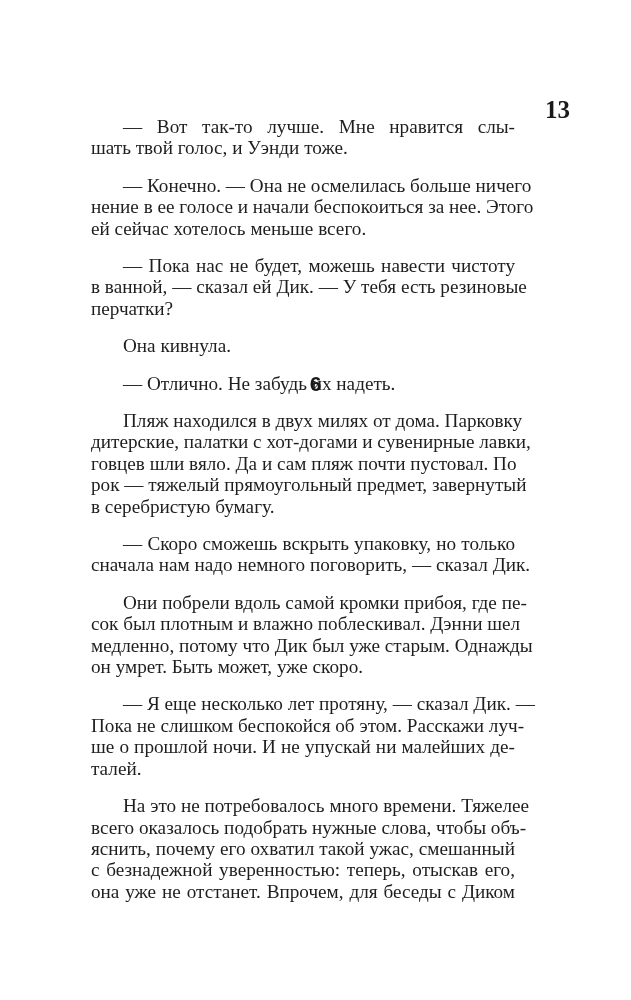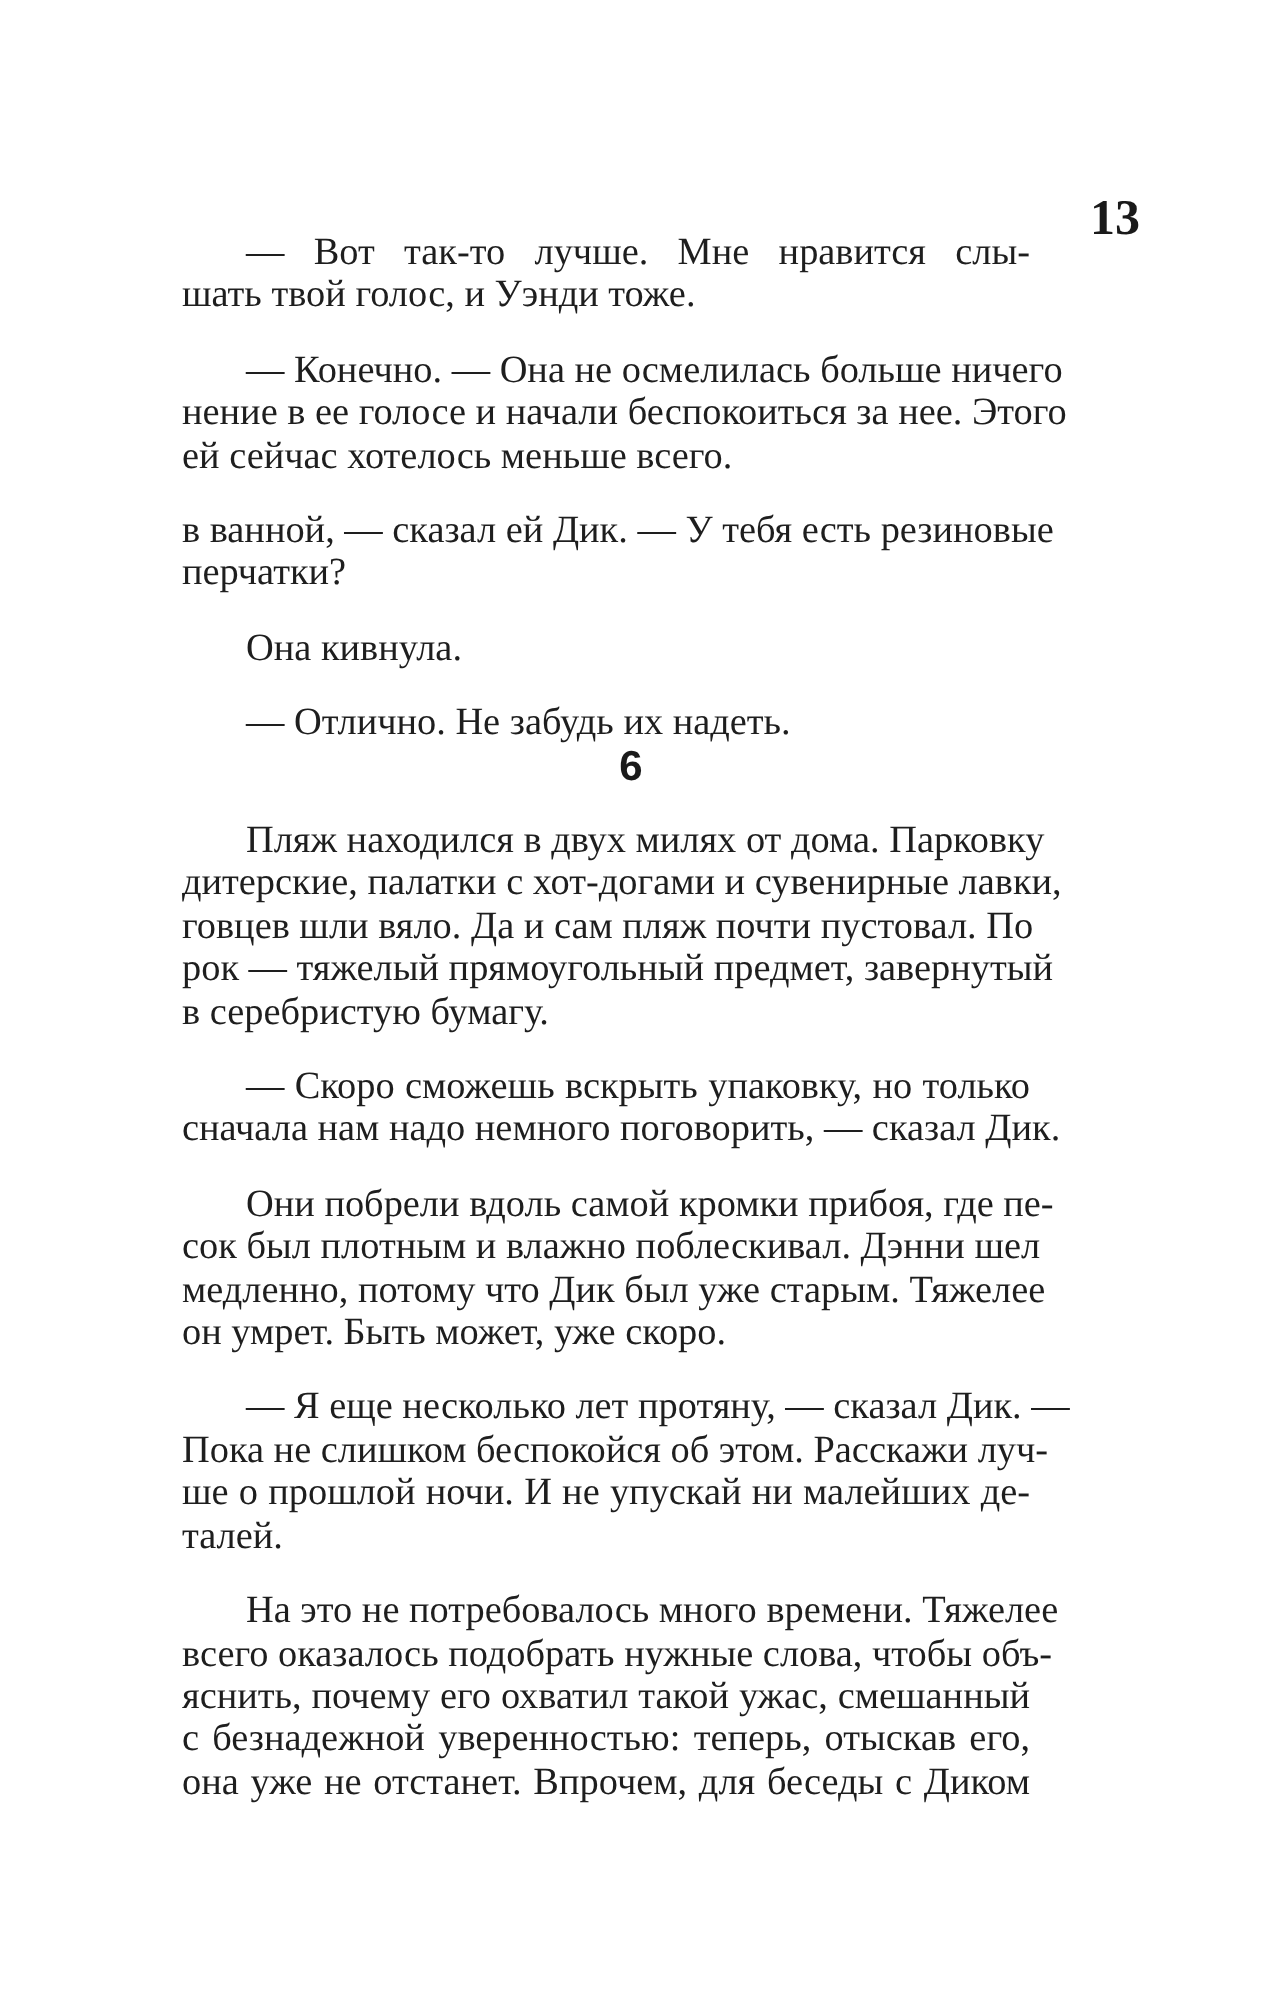--- a/index.html
+++ b/index.html
@@ -74,20 +74,21 @@
     <p>
       <span class="line first">— Вот так-то лучше. Мне нравится слы-</span>
       <span class="line last">шать твой голос, и Уэнди тоже.</span>
     </p>
     <p>
       <span class="line first">— Конечно. — Она не осмелилась больше ничего</span>
       <span class="line">нение в ее голосе и начали беспокоиться за нее. Этого</span>
       <span class="line last">ей сейчас хотелось меньше всего.</span>
     </p>
     <p>
+      <span class="line first">— Пока нас не будет, можешь навести чистоту</span>
       <span class="line">в ванной, — сказал ей Дик. — У тебя есть резиновые</span>
       <span class="line last">перчатки?</span>
     </p>
     <p>
       <span class="line first last">Она кивнула.</span>
     </p>
     <p>
       <span class="line first last">— Отлично. Не забудь их надеть.</span>
     </p>
   </div>
@@ -102,21 +103,21 @@
       <span class="line">рок — тяжелый прямоугольный предмет, завернутый</span>
       <span class="line last">в серебристую бумагу.</span>
     </p>
     <p>
       <span class="line first">— Скоро сможешь вскрыть упаковку, но только</span>
       <span class="line last">сначала нам надо немного поговорить, — сказал Дик.</span>
     </p>
     <p>
       <span class="line first">Они побрели вдоль самой кромки прибоя, где пе-</span>
       <span class="line">сок был плотным и влажно поблескивал. Дэнни шел</span>
-      <span class="line">медленно, потому что Дик был уже старым. Тяжелее</span>
+      <span class="line">медленно, потому что Дик был уже старым. Однажды</span>
       <span class="line last">он умрет. Быть может, уже скоро.</span>
     </p>
     <p>
       <span class="line first">— Я еще несколько лет протяну, — сказал Дик. —</span>
       <span class="line">Пока не слишком беспокойся об этом. Расскажи луч-</span>
       <span class="line">ше о прошлой ночи. И не упускай ни малейших де-</span>
       <span class="line last">талей.</span>
     </p>
     <p>
       <span class="line first">На это не потребовалось много времени. Тяжелее</span>

